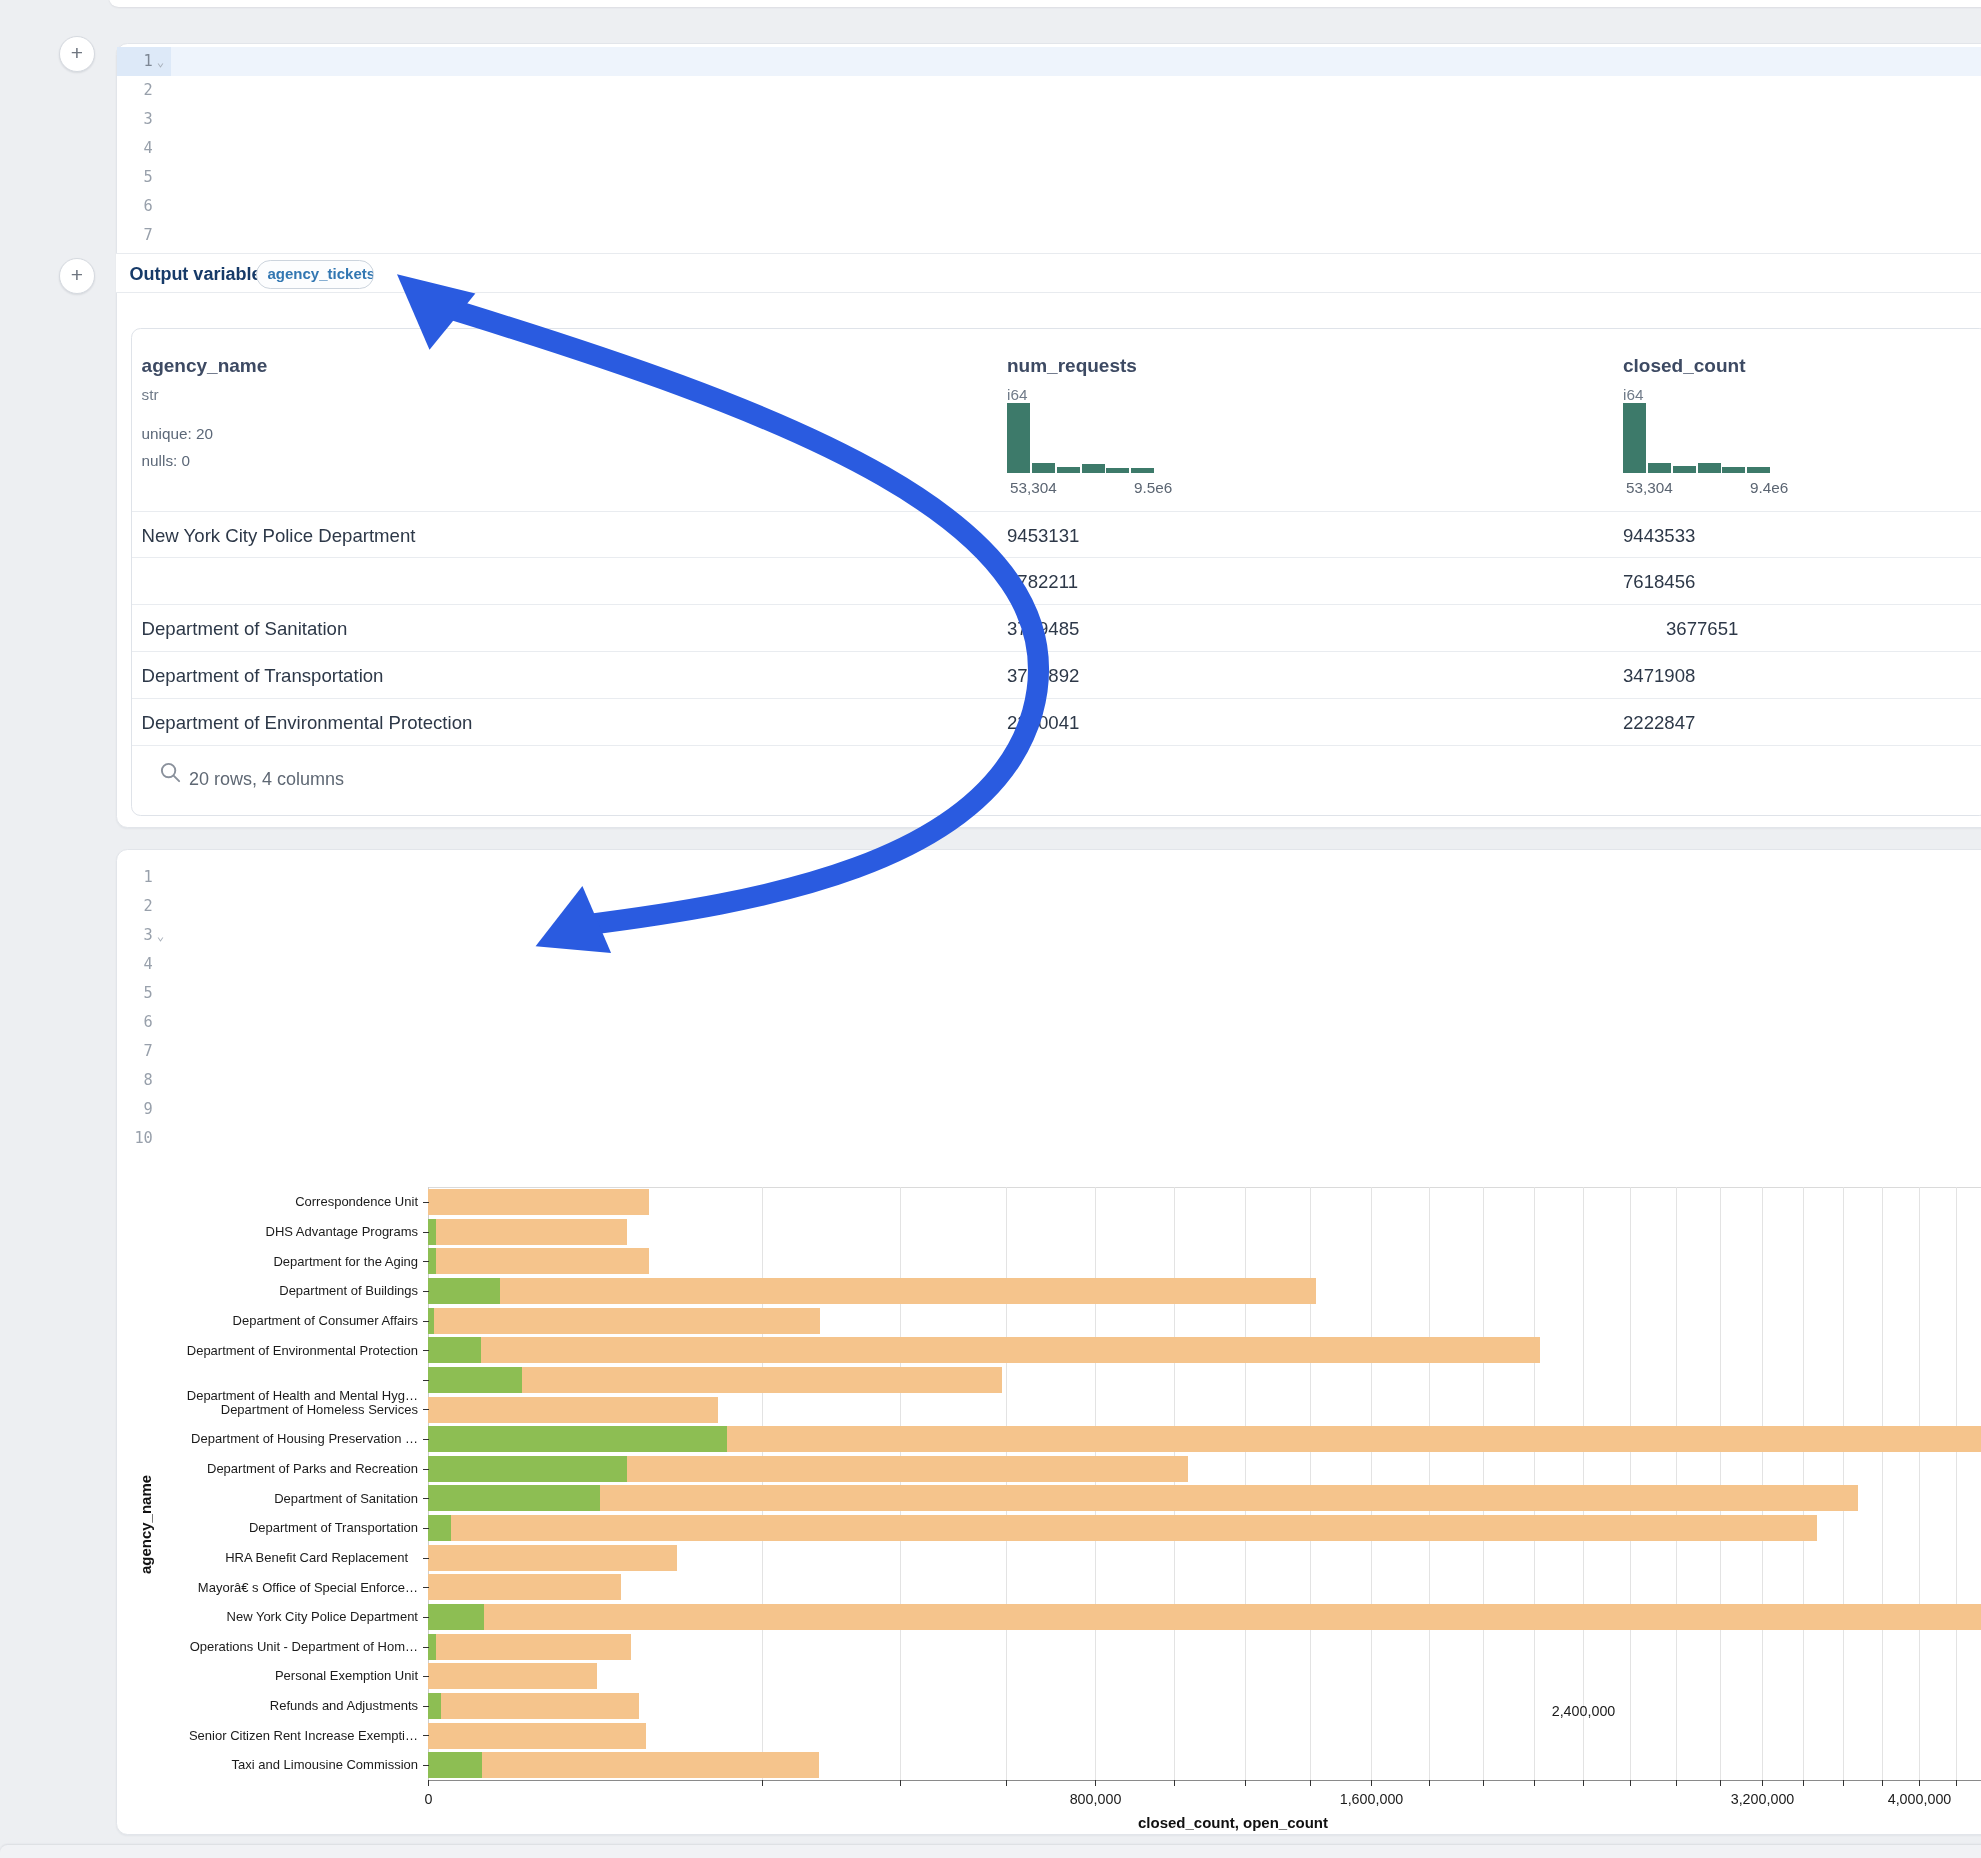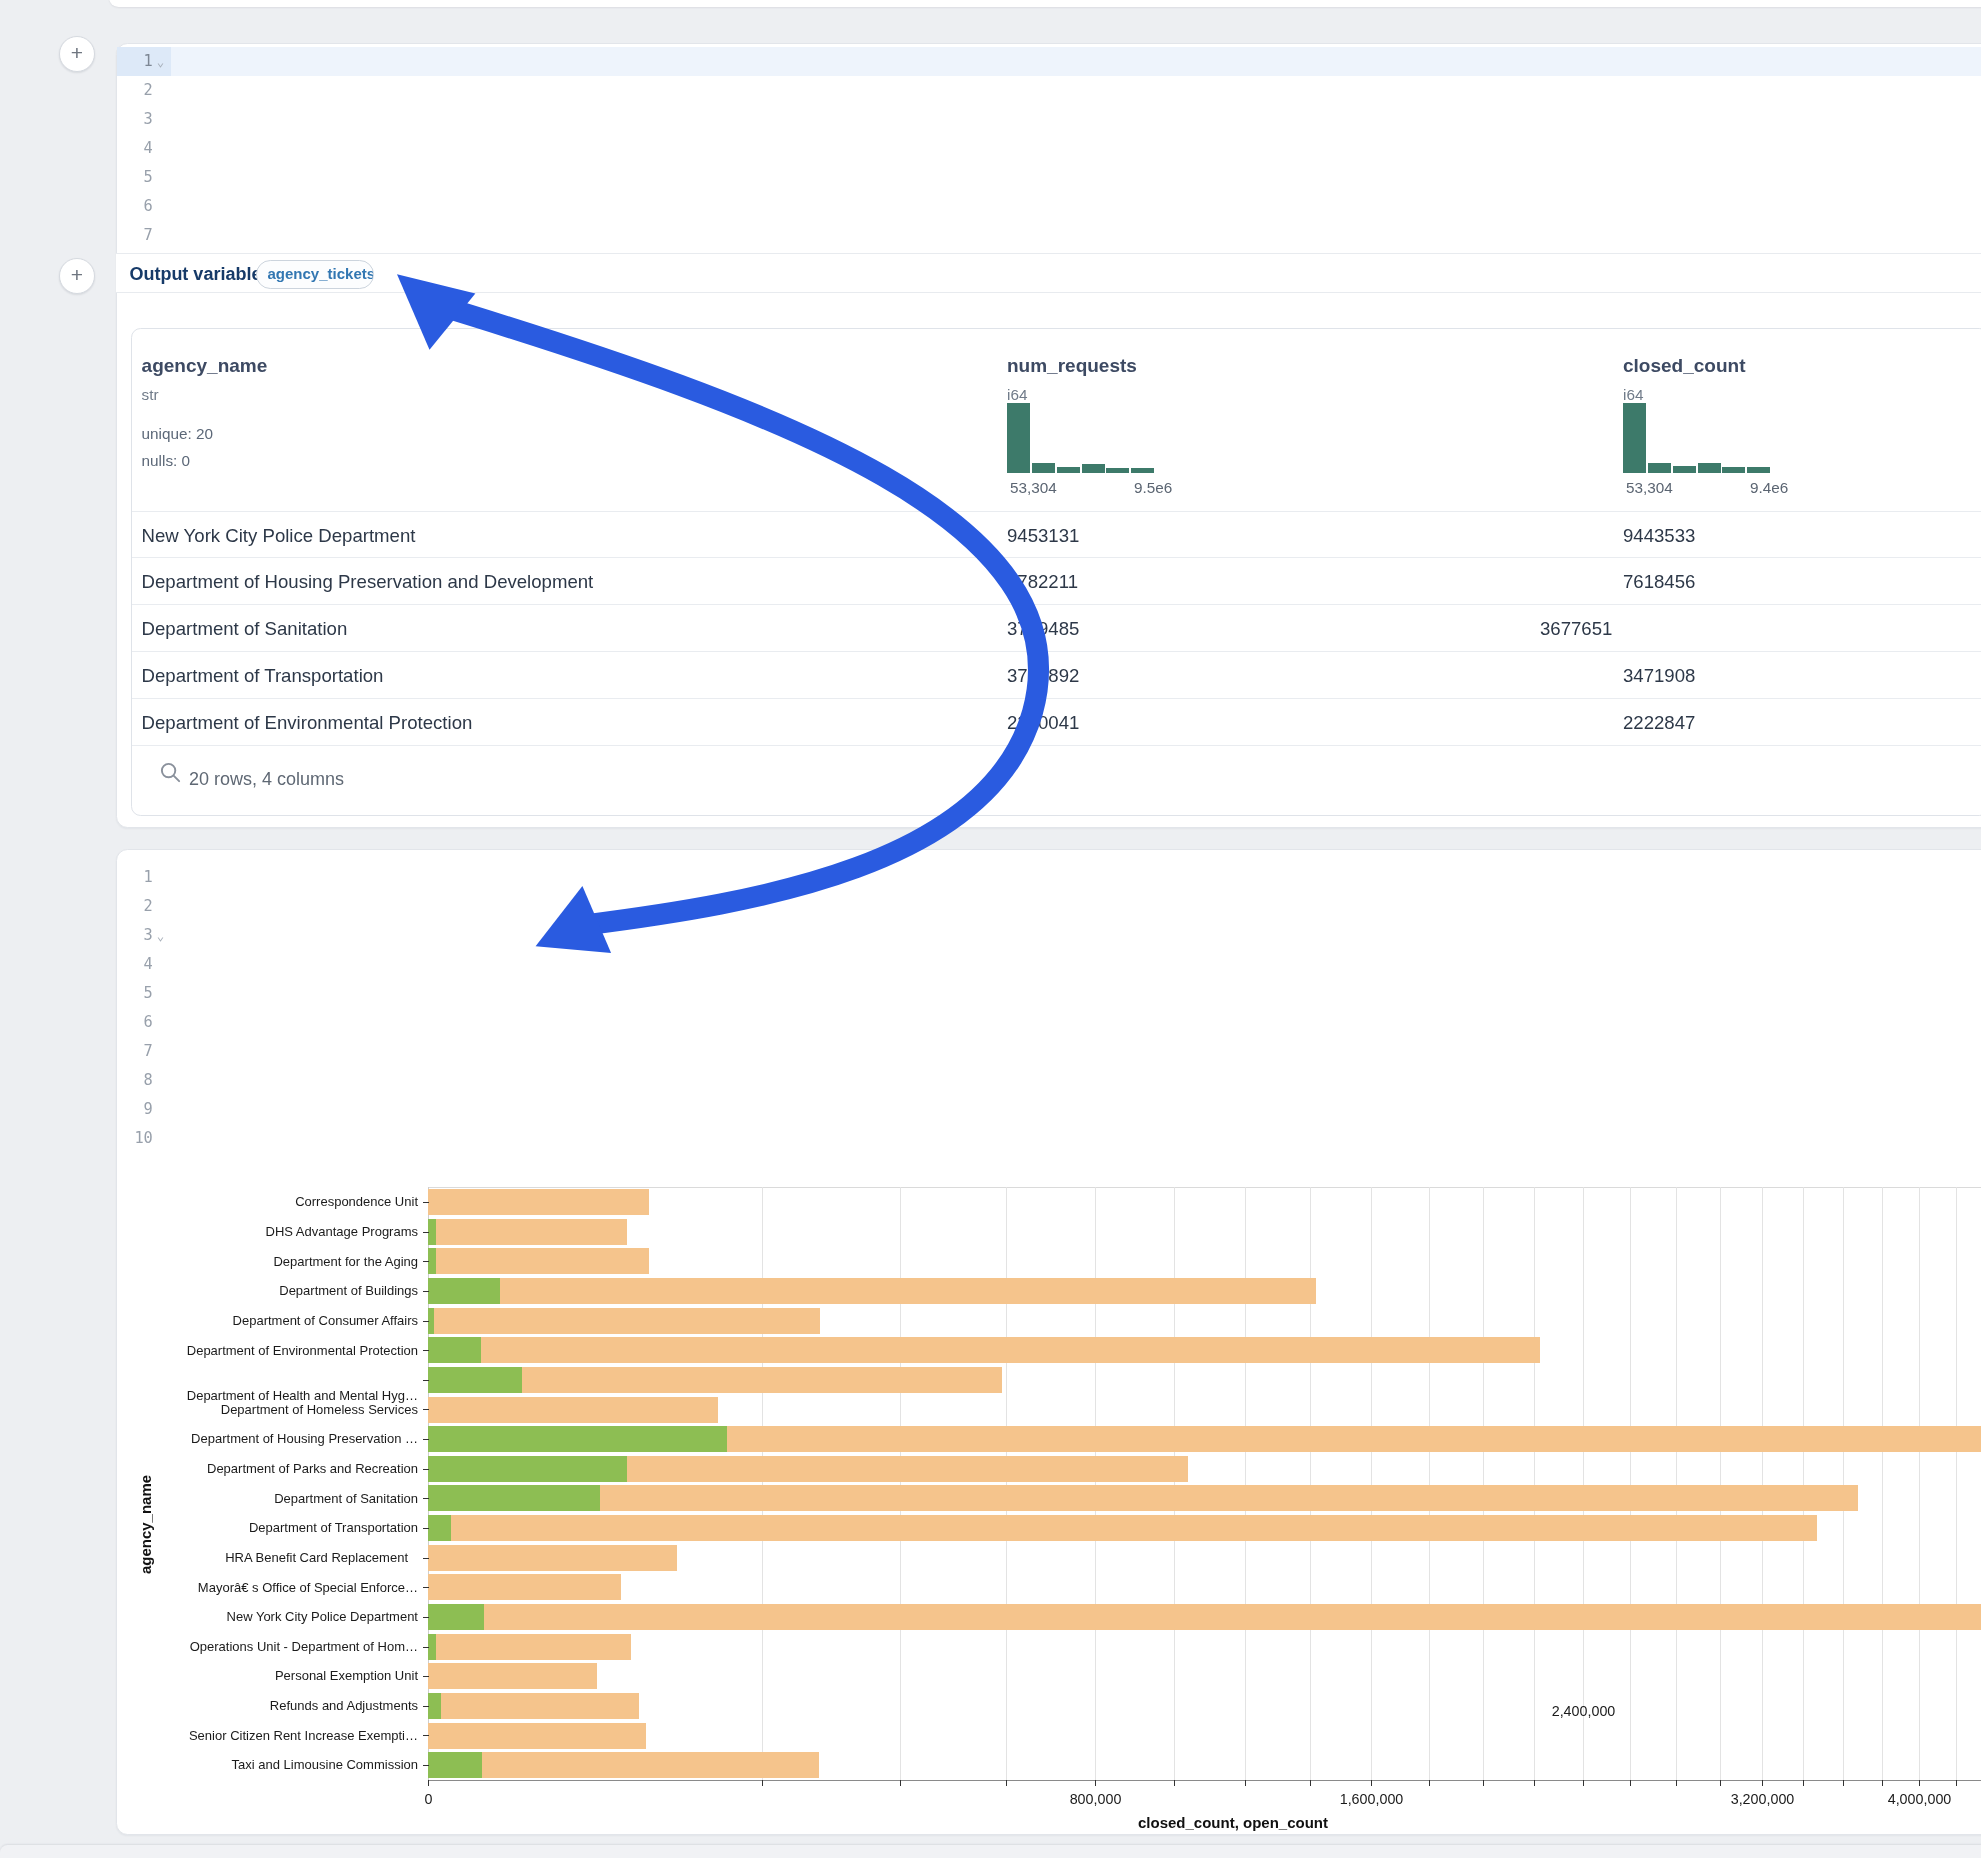--- a/index.html
+++ b/index.html
@@ -127,28 +127,27 @@
       <div class="hist-label" style="left: 1494px; top: 150px;">53,304</div>
       <div class="hist-label" style="left: 1618px; top: 150px;">9.4e6</div>
     </div>
   <div id="df-rows">
       <div class="df-row" style="top: 182px;">
         <div class="df-cell" style="left: 9.6px;">New York City Police Department</div>
         <div class="df-cell" style="left: 875px;">9453131</div>
         <div class="df-cell" style="left: 1491px;">9443533</div>
       </div>
       <div class="df-row" style="top: 228px;">
-        <div class="df-cell" style="left: 9.6px;">Department of Housing Preservation and Development</div>
         <div class="df-cell" style="left: 875px;">7782211</div>
         <div class="df-cell" style="left: 1491px;">7618456</div>
       </div>
       <div class="df-row" style="top: 275px;">
         <div class="df-cell" style="left: 9.6px;">Department of Sanitation</div>
         <div class="df-cell" style="left: 875px;">3749485</div>
-        <div class="df-cell" style="left: 1408px; text-align: right;">3677651</div>
+        <div class="df-cell" style="left: 1534px; text-align: right;">3677651</div>
       </div>
       <div class="df-row" style="top: 322px;">
         <div class="df-cell" style="left: 9.6px;">Department of Transportation</div>
         <div class="df-cell" style="left: 875px;">3774892</div>
         <div class="df-cell" style="left: 1491px;">3471908</div>
       </div>
       <div class="df-row" style="top: 369px;">
         <div class="df-cell" style="left: 9.6px;">Department of Environmental Protection</div>
         <div class="df-cell" style="left: 875px;">2240041</div>
         <div class="df-cell" style="left: 1491px;">2222847</div>

